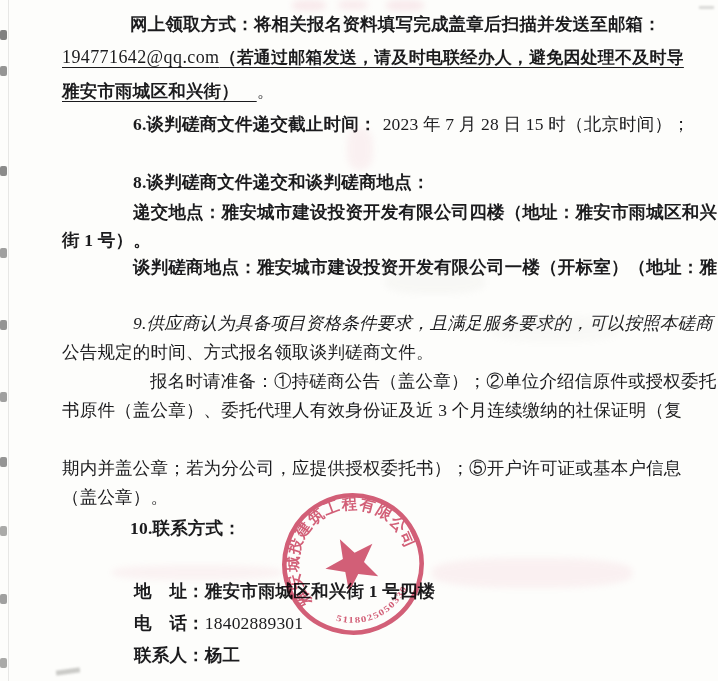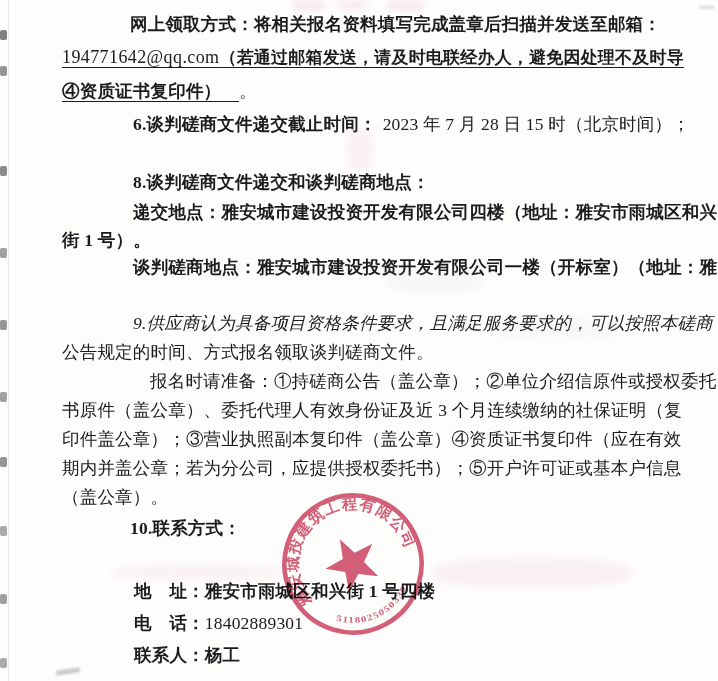--- a/index.html
+++ b/index.html
@@ -60,38 +60,37 @@
 </style>
 </head>
 <body>
 
 <div class="page">
 
   <div class="ln" style="left:130px;top:14px;"><span class="b">网上领取方式：</span><span class="b">将相关报名资料填写完成盖章后扫描并发送至邮箱：</span></div>
 
   <div class="ln" style="left:62px;top:47px;"><span class="u email serifnum">194771642@qq.com</span><span class="b u cjk17">（若通过邮箱发送，请及时电联经办人，避免因处理不及时导</span></div>
 
-  <div class="ln" style="left:62px;top:81px;"><span class="b u">④资质证书复印件）　</span><span>。</span></div>
+  <div class="ln" style="left:62px;top:81px;"><span class="b u">雅安市雨城区和兴街）　</span><span>。</span></div>
 
   <div class="ln" style="left:133px;top:114px;"><span class="b">6.谈判磋商文件递交截止时间：</span><span class="val serifnum">2023 年 7 月 28 日 15 时（北京时间）；</span></div>
 
 
   <div class="ln" style="left:133px;top:172px;"><span class="b">8.谈判磋商文件递交和谈判磋商地点：</span></div>
 
   <div class="ln" style="left:133px;top:202px;text-align:center;"><span class="b">递交地点：雅安城市建设投资开发有限公司四楼（地址：雅安市雨城区和兴</span></div>
   <div class="ln" style="left:62px;top:230px;"><span class="b">街 1 号）。</span></div>
 
   <div class="ln" style="left:133px;top:257px;"><span class="b">谈判磋商地点：雅安城市建设投资开发有限公司一楼（开标室）（地址：雅</span></div>
 
   <div class="ln" style="left:133px;top:313px;font-style:italic;"><span>9.供应商认为具备项目资格条件要求，且满足服务要求的，可以按照本磋商</span></div>
   <div class="ln" style="left:62px;top:342px;"><span>公告规定的时间、方式报名领取谈判磋商文件。</span></div>
 
   <div class="ln" style="left:150px;top:371px;"><span>报名时请准备：①持磋商公告（盖公章）；②单位介绍信原件或授权委托</span></div>
   <div class="ln" style="left:62px;top:400px;"><span>书原件（盖公章）、委托代理人有效身份证及近 3 个月连续缴纳的社保证明（复</span></div>
-  <div class="ln" style="left:62px;top:429px;"><span>印件盖公章）；③营业执照副本复印件（盖公章）④资质证书复印件（应在有效</span></div>
   <div class="ln" style="left:62px;top:458px;"><span>期内并盖公章；若为分公司，应提供授权委托书）；⑤开户许可证或基本户信息</span></div>
   <div class="ln" style="left:62px;top:487px;"><span>（盖公章）。</span></div>
 
   <div class="ln" style="left:130px;top:518px;font-family:Liberation Serif, serif;"><span class="b">10.联系方式：</span></div>
 
 
   <div class="ln" style="left:134px;top:581px;"><span class="b">地　址：</span><span class="b">雅安市雨城区和兴街 1 号四楼</span></div>
 
   <div class="ln" style="left:134px;top:613px;"><span class="b">电　话：</span><span class="serifnum">18402889301</span></div>
 

